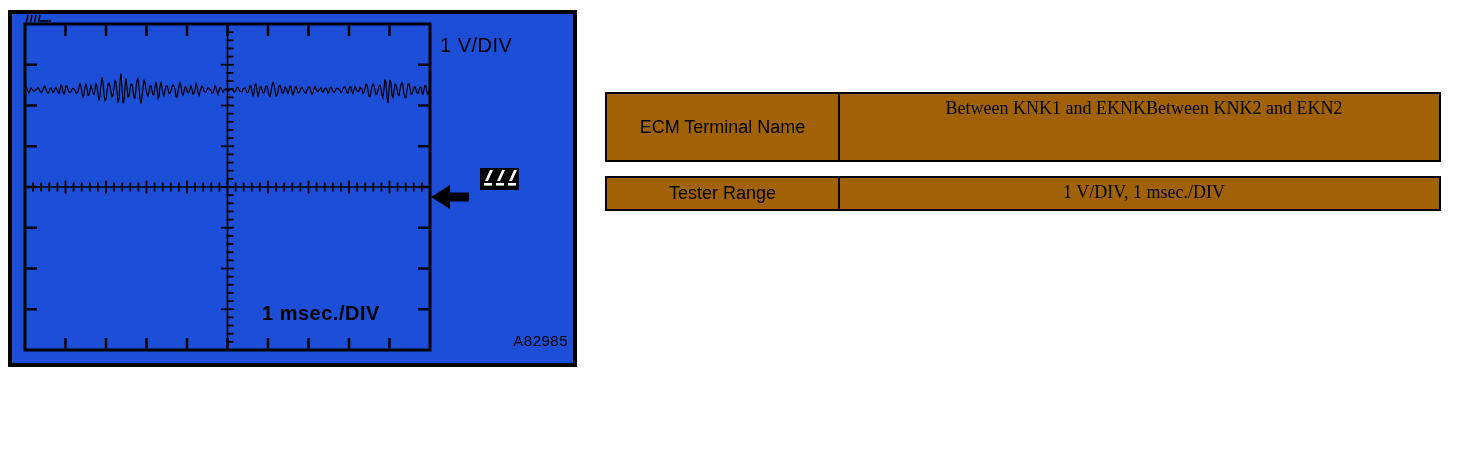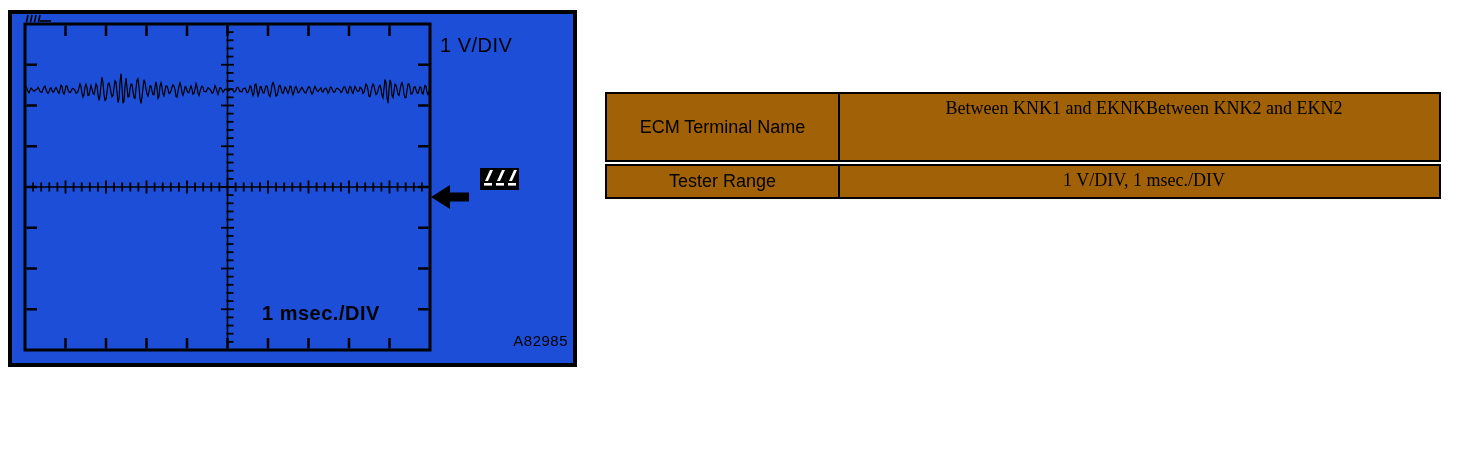--- a/index.html
+++ b/index.html
@@ -22,21 +22,21 @@
     position:absolute;left:250px;top:288px;font-size:20px;white-space:nowrap;
     letter-spacing:0.5px;
     font-weight:bold;
   }
   .arrow-icon{position:absolute;left:419px;top:170px}
   .gnd-icon{position:absolute;left:468px;top:153px}
   .fig-id{position:absolute;right:5px;bottom:14px;font-size:15px;letter-spacing:0.5px}
   
   .spec-table{position:absolute;left:605px;top:92px;width:836px}
   .t-row{display:flex;border:2px solid #000;background:#a16207}
-  .t-row + .t-row{margin-top:2px}
+  .t-row + .t-row{margin-top:14px}
   .t-row.tall{height:66px}
   .t-row.short{height:31px}
   .t-label{
     width:231px;border-right:2px solid #000;
     display:flex;align-items:center;justify-content:center;
     text-align:center;font-size:18px;
   }
   .t-value{
     flex:1;display:flex;flex-direction:row;justify-content:center;
     padding-left:9px;font-size:18px;font-family:Liberation Serif, serif;

